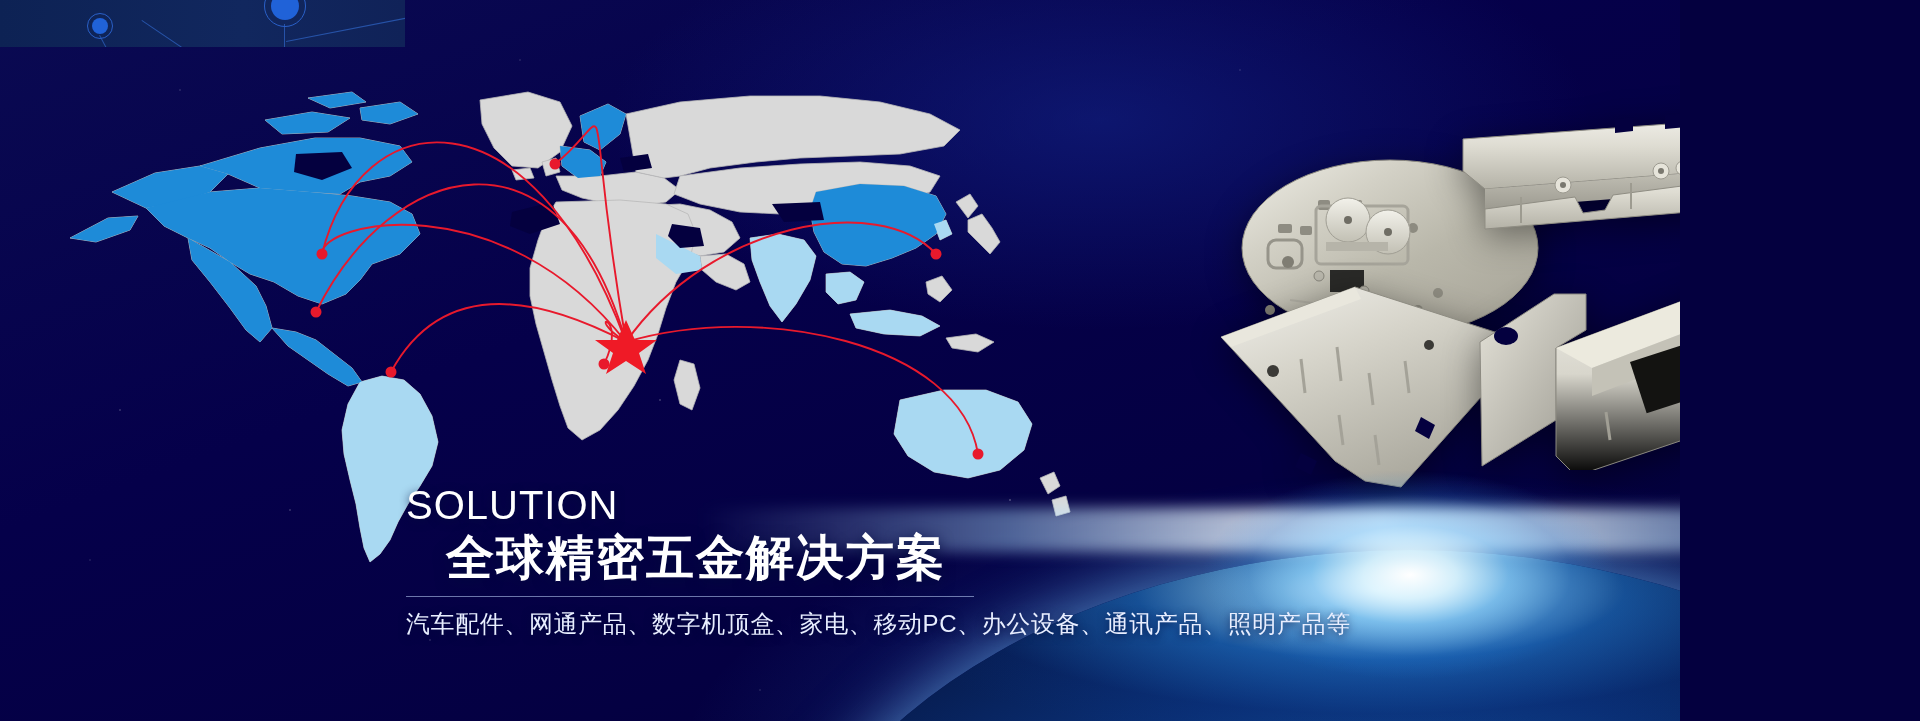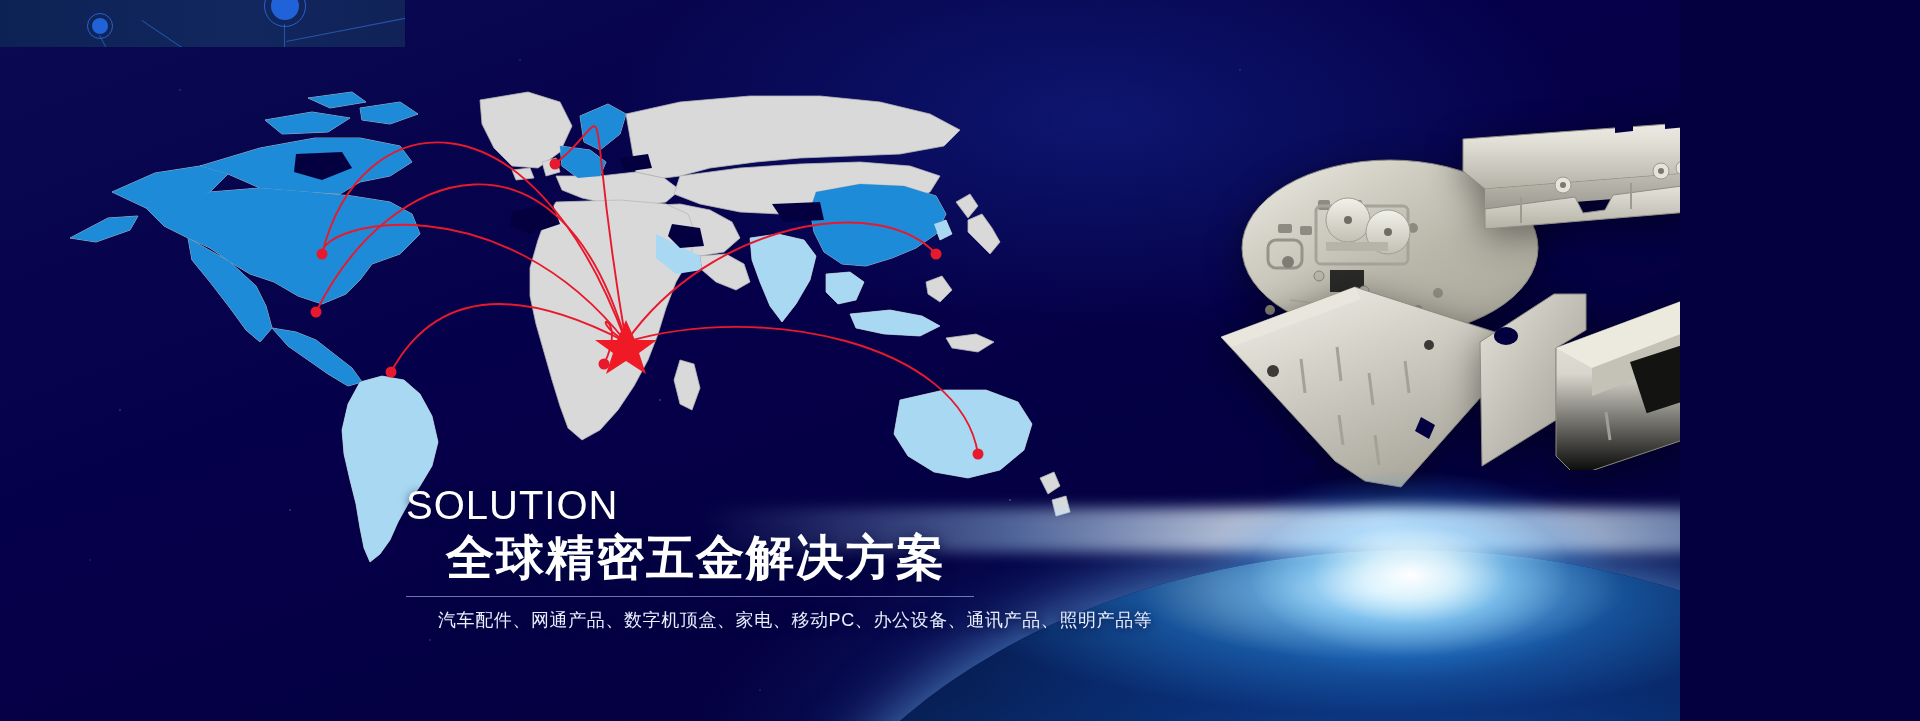--- a/index.html
+++ b/index.html
@@ -108,23 +108,22 @@
   #eyebrow {
     font-size:40px; letter-spacing:1px; color:#ffffff; font-weight:400;
     line-height:1.0; text-shadow:0 2px 10px rgba(0,10,60,.9);
   }
   #headline {
     margin-top:6px; font-size:48px; font-weight:bold; color:#ffffff;
     letter-spacing:2px; line-height:1.12; text-shadow:0 3px 14px rgba(0,10,60,.95);margin-left:40px;
   }
   #caption-rule { margin-top:11px; width:568px; height:1px; background:rgba(195,215,255,.55); }
   #subline {
-    margin-top:11px; font-size:18px; color:#e8eeff; letter-spacing:.6px;
+    margin-top:11px; font-size:24px; color:#e8eeff; letter-spacing:.6px;
     text-shadow:0 2px 8px rgba(0,10,60,.9);
-    margin-left:32px;
   }
 </style>
 </head>
 <body>
 
 <div id="banner">
 
   <div class="stars"></div>
   <div class="stars2"></div>
 

